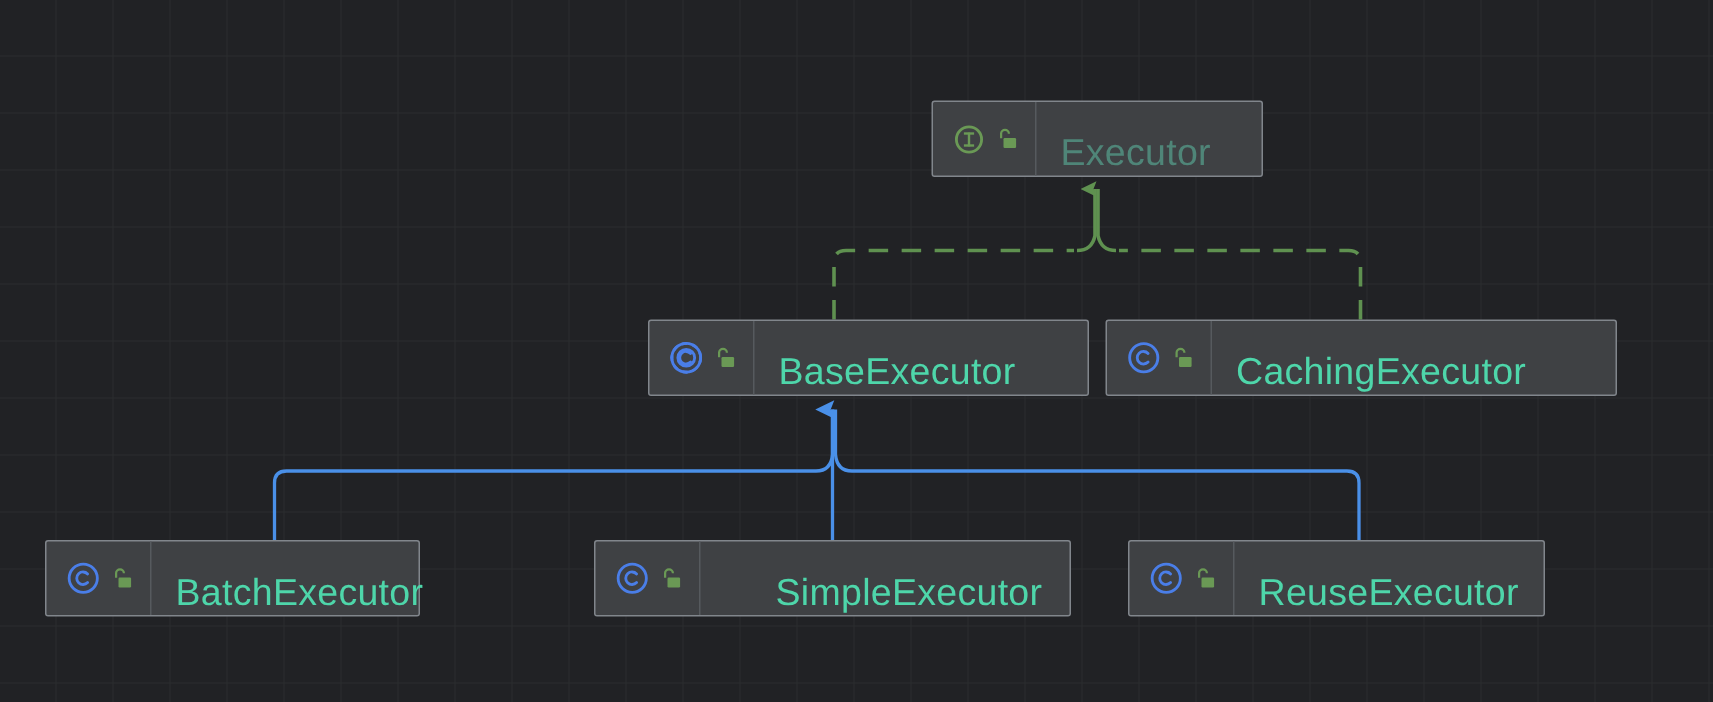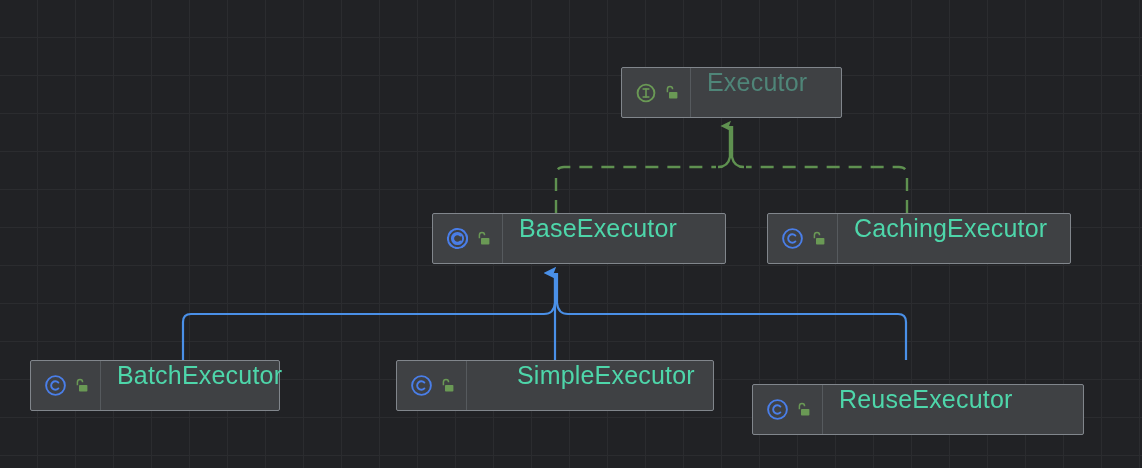--- a/index.html
+++ b/index.html
@@ -27,21 +27,21 @@
     left: 0;
     top: 0;
     width: 1142px;
     height: 468px;
     pointer-events: none;
   }
   .node {
     position: absolute;
     box-sizing: border-box;
     display: flex;
-    align-items: flex-start;
+    align-items: flex-end;
     background: #3f4144;
     border: 1px solid #81868c;
     border-radius: 2px;
     height: 51px;
     padding: 0;
   }
   .node-gutter {
     display: flex;
     align-items: center;
     gap: 7px;
@@ -141,21 +141,21 @@
       <span class="icon">
         <svg width="15" height="16" viewBox="0 0 15 16">
           <path d="M3.4,7.2 L3.4,4.2 A2.6,2.6 0 0 1 8.6,4.2" fill="none" stroke="#6a9955" stroke-width="1.5"></path>
           <rect x="5.0" y="7.0" width="8.4" height="6.6" rx="0.8" fill="#6a9955"></rect>
         </svg>
       </span>
     </div>
     <div class="node-label">BaseExecutor</div>
   </div>
 
-  <div class="node" style="left:767px; top:213px; width:304px;">
+  <div class="node" style="left:737px; top:213px; width:341px;">
     <div class="node-gutter">
       <span class="icon">
         <svg width="23" height="23" viewBox="0 0 23 23">
           <circle cx="11.5" cy="11.5" r="9.4" fill="none" stroke="#4a7ee8" stroke-width="1.9"></circle>
           <path d="M14.4,8.6 A4.2,4.2 0 1 0 14.4,14.4" fill="none" stroke="#4a7ee8" stroke-width="1.9" stroke-linecap="round"></path>
         </svg>
       </span>
       <span class="icon">
         <svg width="15" height="16" viewBox="0 0 15 16">
           <path d="M3.4,7.2 L3.4,4.2 A2.6,2.6 0 0 1 8.6,4.2" fill="none" stroke="#6a9955" stroke-width="1.5"></path>
@@ -195,21 +195,21 @@
       <span class="icon">
         <svg width="15" height="16" viewBox="0 0 15 16">
           <path d="M3.4,7.2 L3.4,4.2 A2.6,2.6 0 0 1 8.6,4.2" fill="none" stroke="#6a9955" stroke-width="1.5"></path>
           <rect x="5.0" y="7.0" width="8.4" height="6.6" rx="0.8" fill="#6a9955"></rect>
         </svg>
       </span>
     </div>
     <div class="node-label">SimpleExecutor</div>
   </div>
 
-  <div class="node" style="left:752px; top:360px; width:332px;margin-top:24px;">
+  <div class="node" style="left:752px; top:360px; width:278px;">
     <div class="node-gutter">
       <span class="icon">
         <svg width="23" height="23" viewBox="0 0 23 23">
           <circle cx="11.5" cy="11.5" r="9.4" fill="none" stroke="#4a7ee8" stroke-width="1.9"></circle>
           <path d="M14.4,8.6 A4.2,4.2 0 1 0 14.4,14.4" fill="none" stroke="#4a7ee8" stroke-width="1.9" stroke-linecap="round"></path>
         </svg>
       </span>
       <span class="icon">
         <svg width="15" height="16" viewBox="0 0 15 16">
           <path d="M3.4,7.2 L3.4,4.2 A2.6,2.6 0 0 1 8.6,4.2" fill="none" stroke="#6a9955" stroke-width="1.5"></path>

